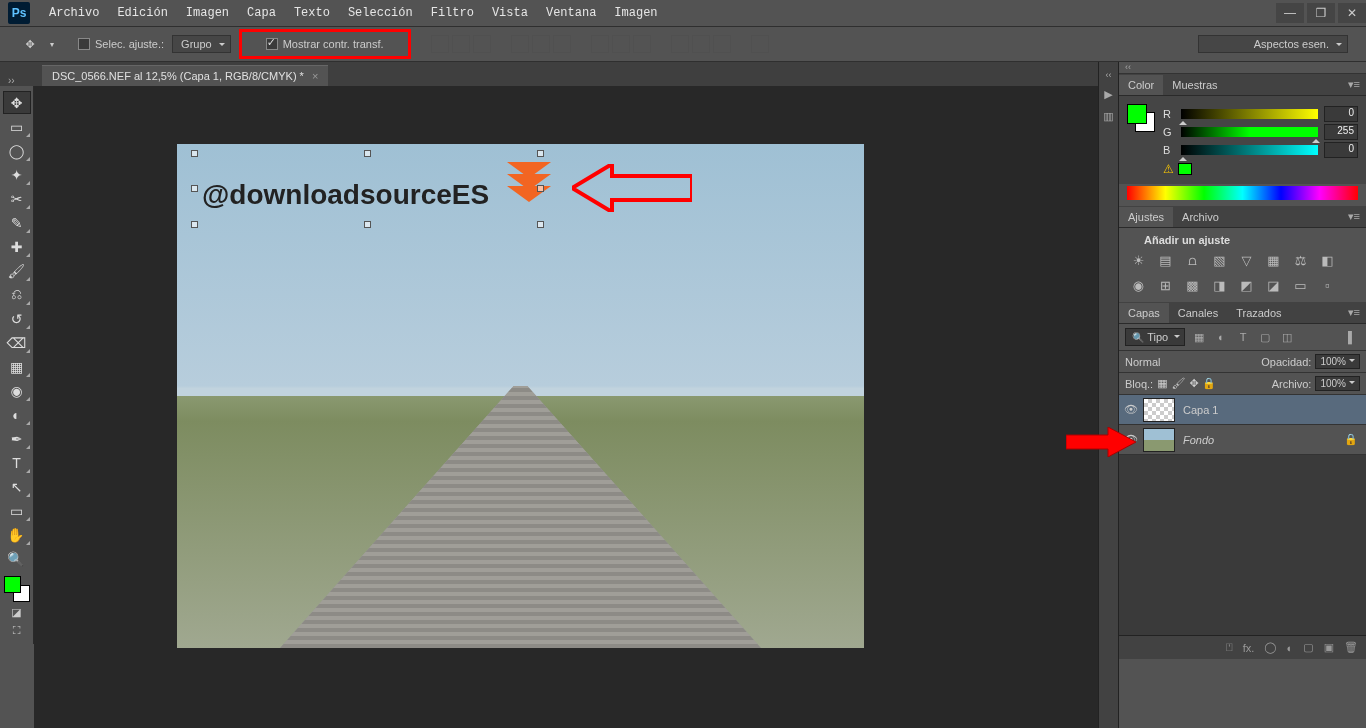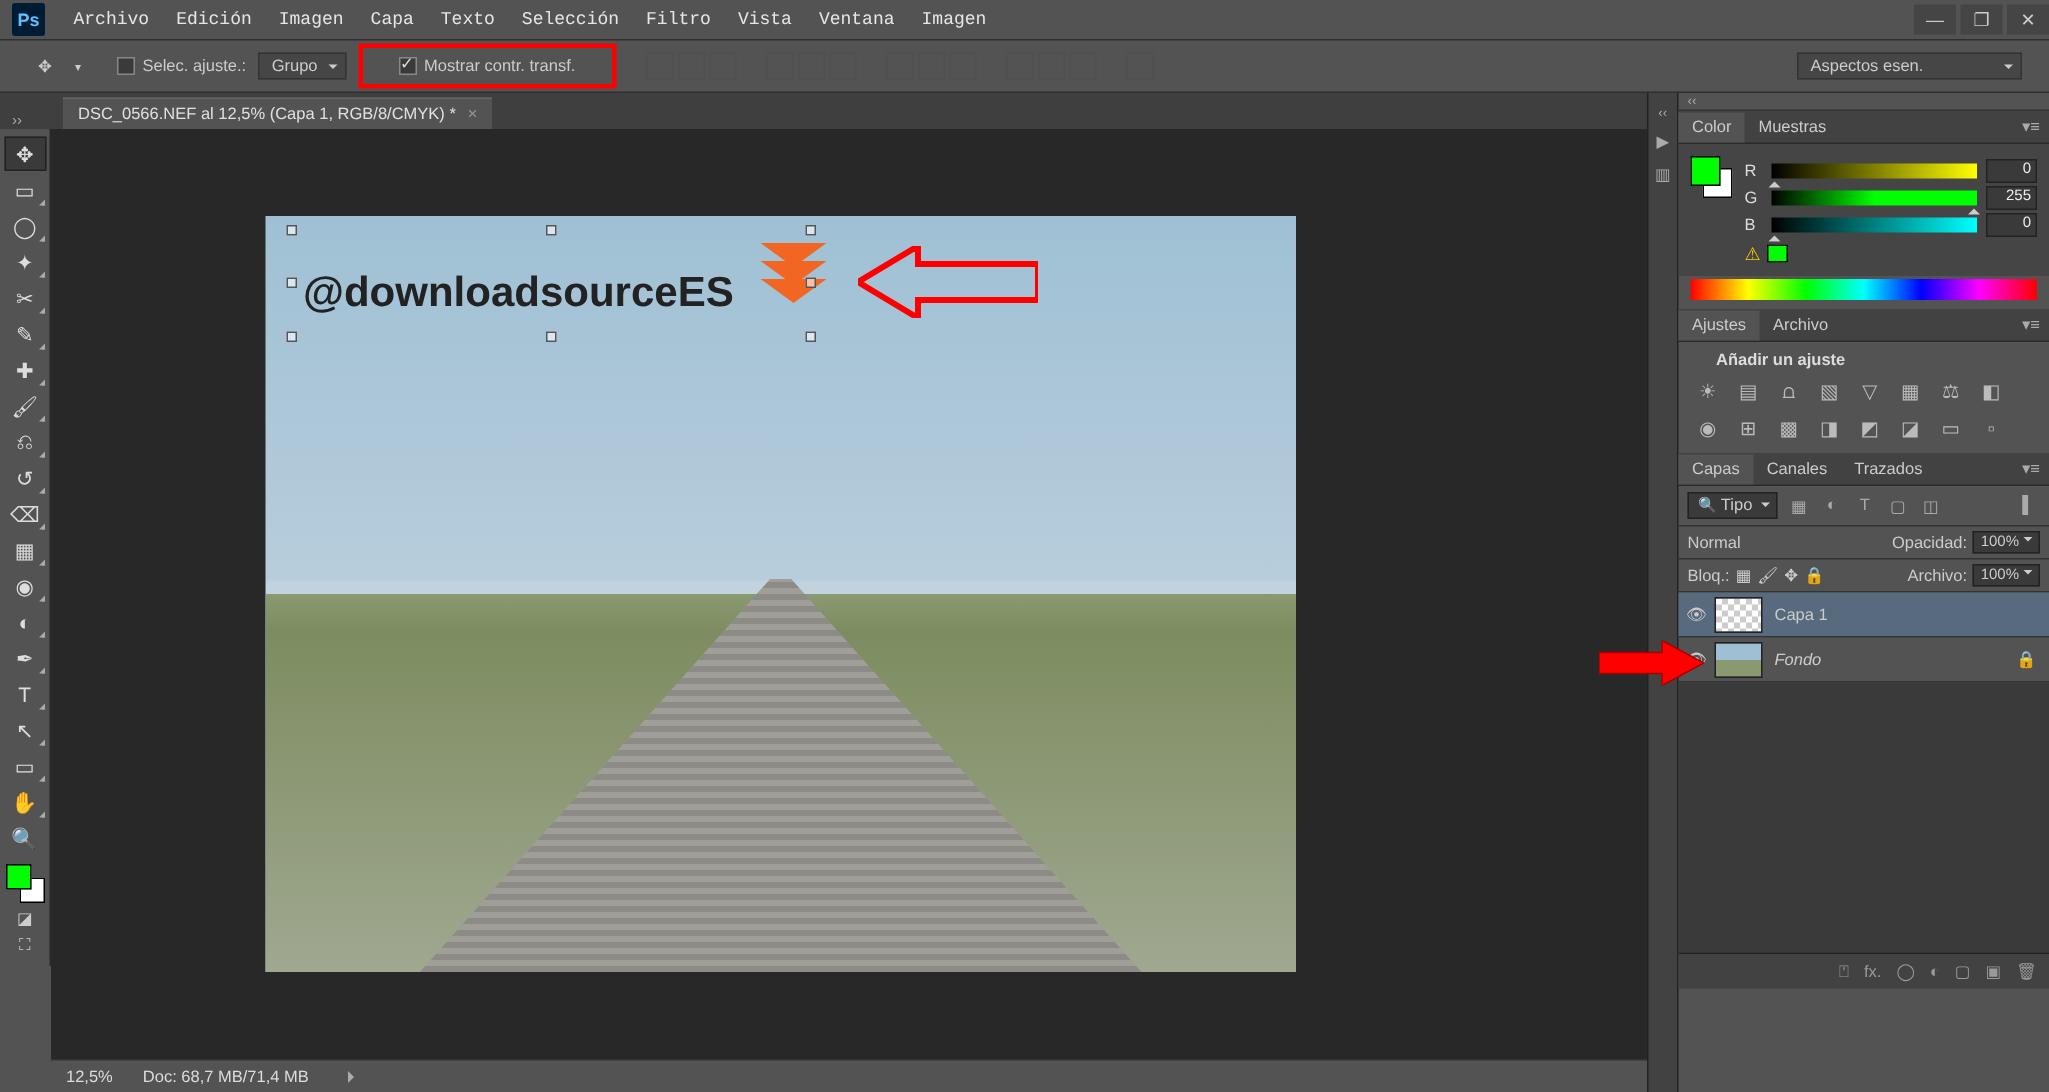--- a/index.html
+++ b/index.html
@@ -17,21 +17,21 @@
 .optbar .icon-btn { width:20px; height:20px; display:flex; align-items:center; justify-content:center; margin-right:2px; color:#ccc;}
 .optbar .aschk { margin:0 8px 0 14px; display:flex; align-items:center; gap:5px;}
 .optbar .aschk .cb { width:12px; height:12px; border:1px solid #888; background:#3a3a3a;}
 .optbar .dd { background:#464646; border:1px solid #333; padding:2px 18px 2px 8px; position:relative; font-size:11px; margin-right:8px;}
 .optbar .dd:after{content:"";position:absolute;right:5px;top:7px;border:3px solid transparent;border-top-color:#ccc;}
 .redbox { border:3px solid #f00; display:flex; align-items:center; padding:3px 24px; height:30px; gap:5px;}
 .redbox .cb { width:12px; height:12px; border:1px solid #888; background:#3a3a3a; position:relative;}
 .redbox .cb:after{content:"✓"; color:#ddd; position:absolute; top:-3px; left:0; font-size:11px;}
 .optbar .algrp { display:flex; gap:3px; margin-left:20px;}
 .optbar .algrp .ab{ width:18px; height:18px; border:1px solid #4a4a4a; opacity:.35;}
-.optbar .right-dd { margin-left:auto; width:150px;}
+.optbar .right-dd { margin-left:auto; width:150px;text-align:right;}
 
 
 .tabrow { height:24px; background:#3f3f3f; display:flex; align-items:flex-end; padding-left:42px;}
 .tabrow .collapse { position:absolute; left:8px; margin-top:4px; color:#aaa; font-size:10px;}
 .doctab { background:#535353; padding:4px 10px; font-size:11px; color:#e0e0e0; display:flex; align-items:center; gap:8px; border-top:1px solid #666;}
 .doctab .x{color:#999;}
 
 
 .toolbar { position:absolute; left:0; top:86px; width:34px; background:#535353; padding:4px 0; border-right:1px solid #2a2a2a;}
 .toolbar .tbtn { width:28px; height:23px; margin:1px auto; display:flex; align-items:center; justify-content:center; color:#ddd; font-size:14px; position:relative;}
@@ -235,25 +235,20 @@
         <div class="h" style="right:-4px;top:50%;margin-top:-4px"></div>
       <div class="h" style="left:-4px;bottom:-4px"></div>
         <div class="h" style="left:50%;bottom:-4px;margin-left:-4px"></div>
         <div class="h" style="right:-4px;bottom:-4px"></div>
     </div>
     <div class="redarrow" style="left:395px;top:20px;">
       <svg width="120" height="48">
           <path d="M120 12 L40 12 L40 0 L0 24 L40 48 L40 36 L120 36 Z" fill="none" stroke="#f00" stroke-width="4"></path>
         </svg>
     </div>
-  </div>
-  <div class="status">
-    <span>12,5%</span>
-    <span>Doc: 68,7 MB/71,4 MB</span>
-    <span class="chev-r"></span>
   </div>
 </div>
 
 <div class="midstrip">
   <div class="exp">‹‹</div>
   <div class="ic">▶</div>
   <div class="ic">▥</div>
 </div>
 
 <div class="panels">

